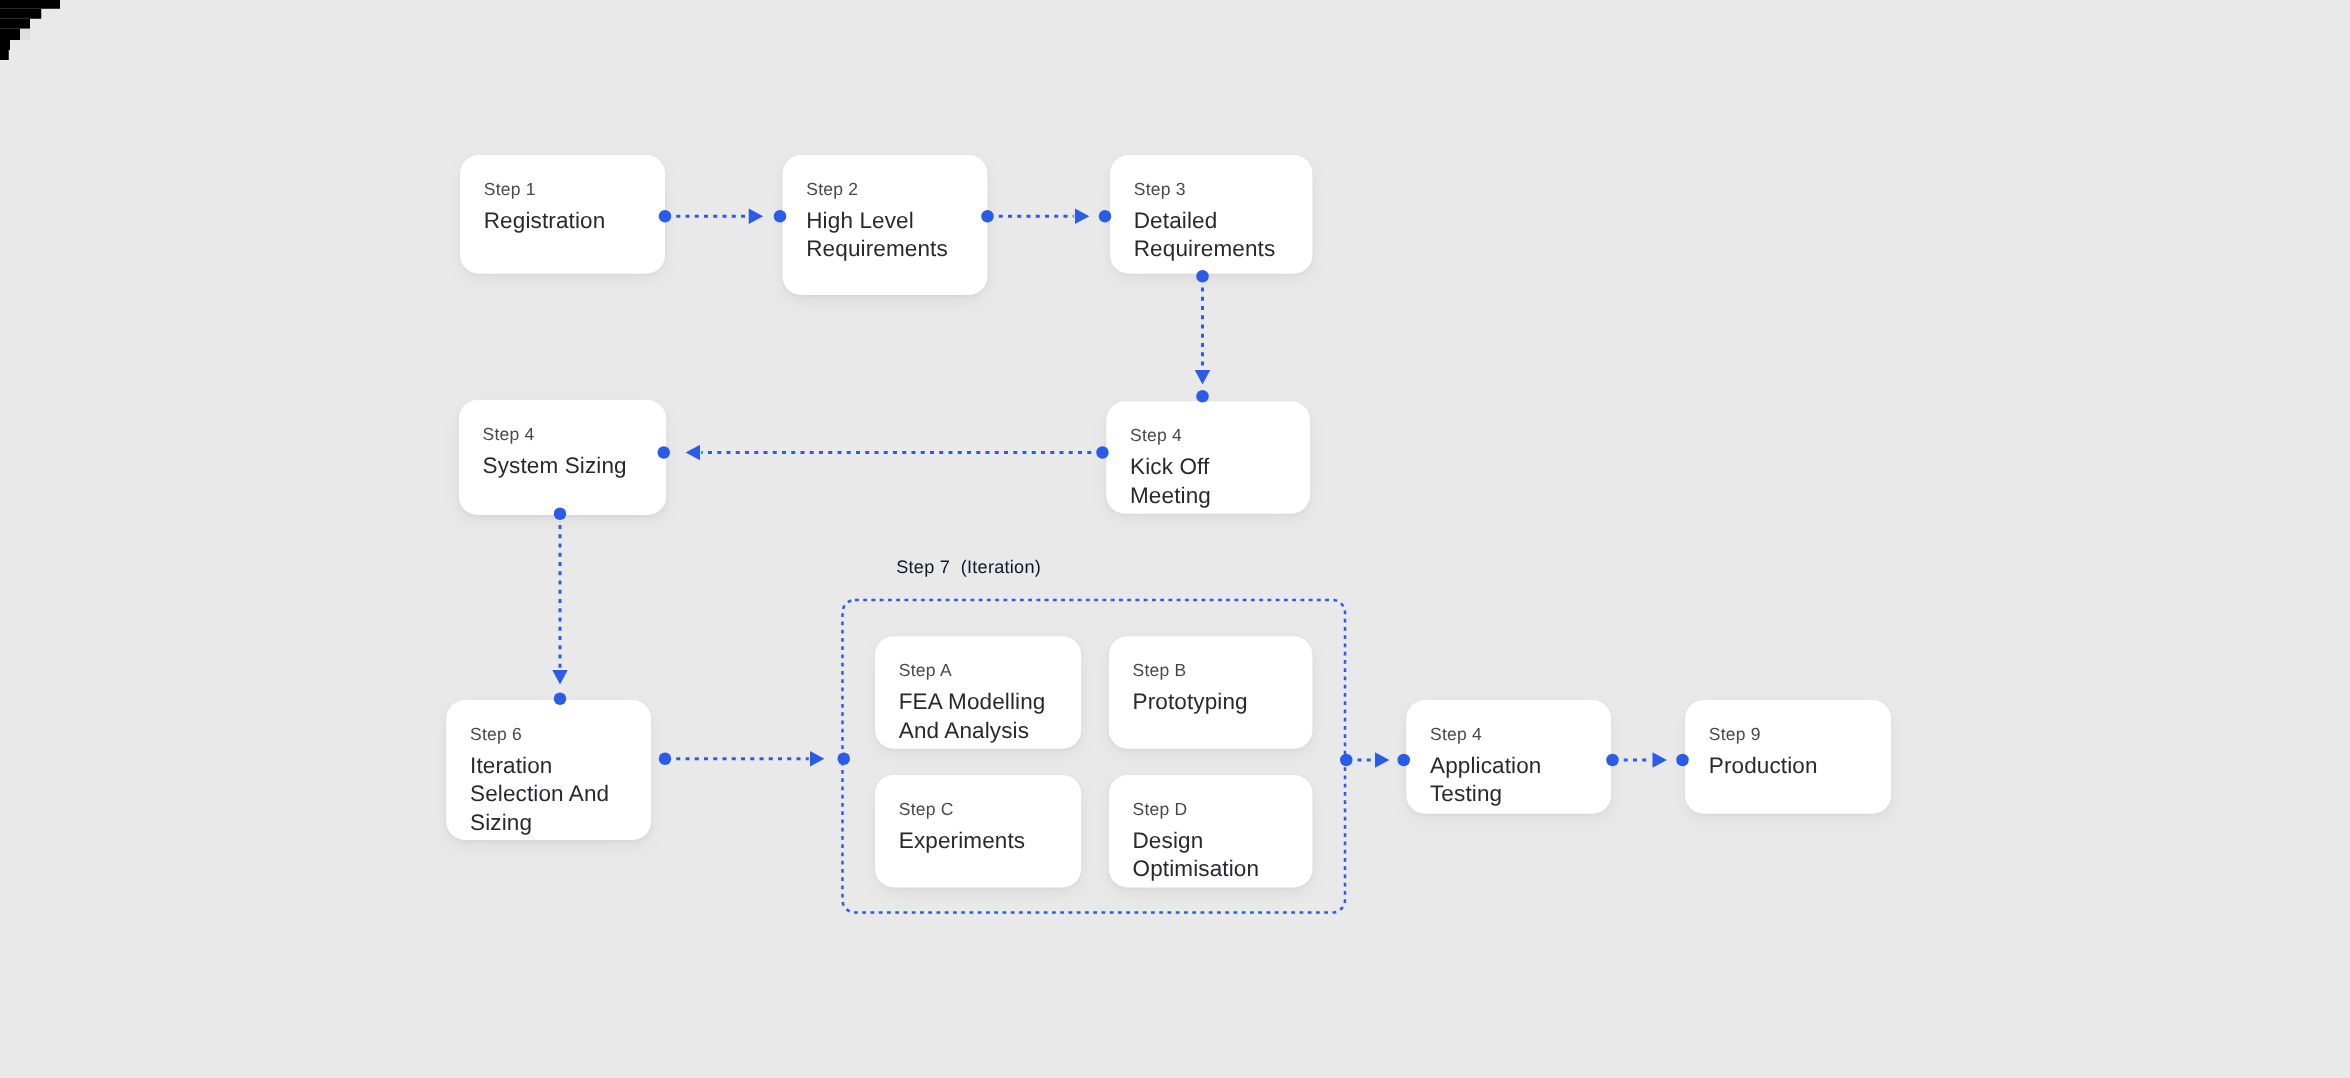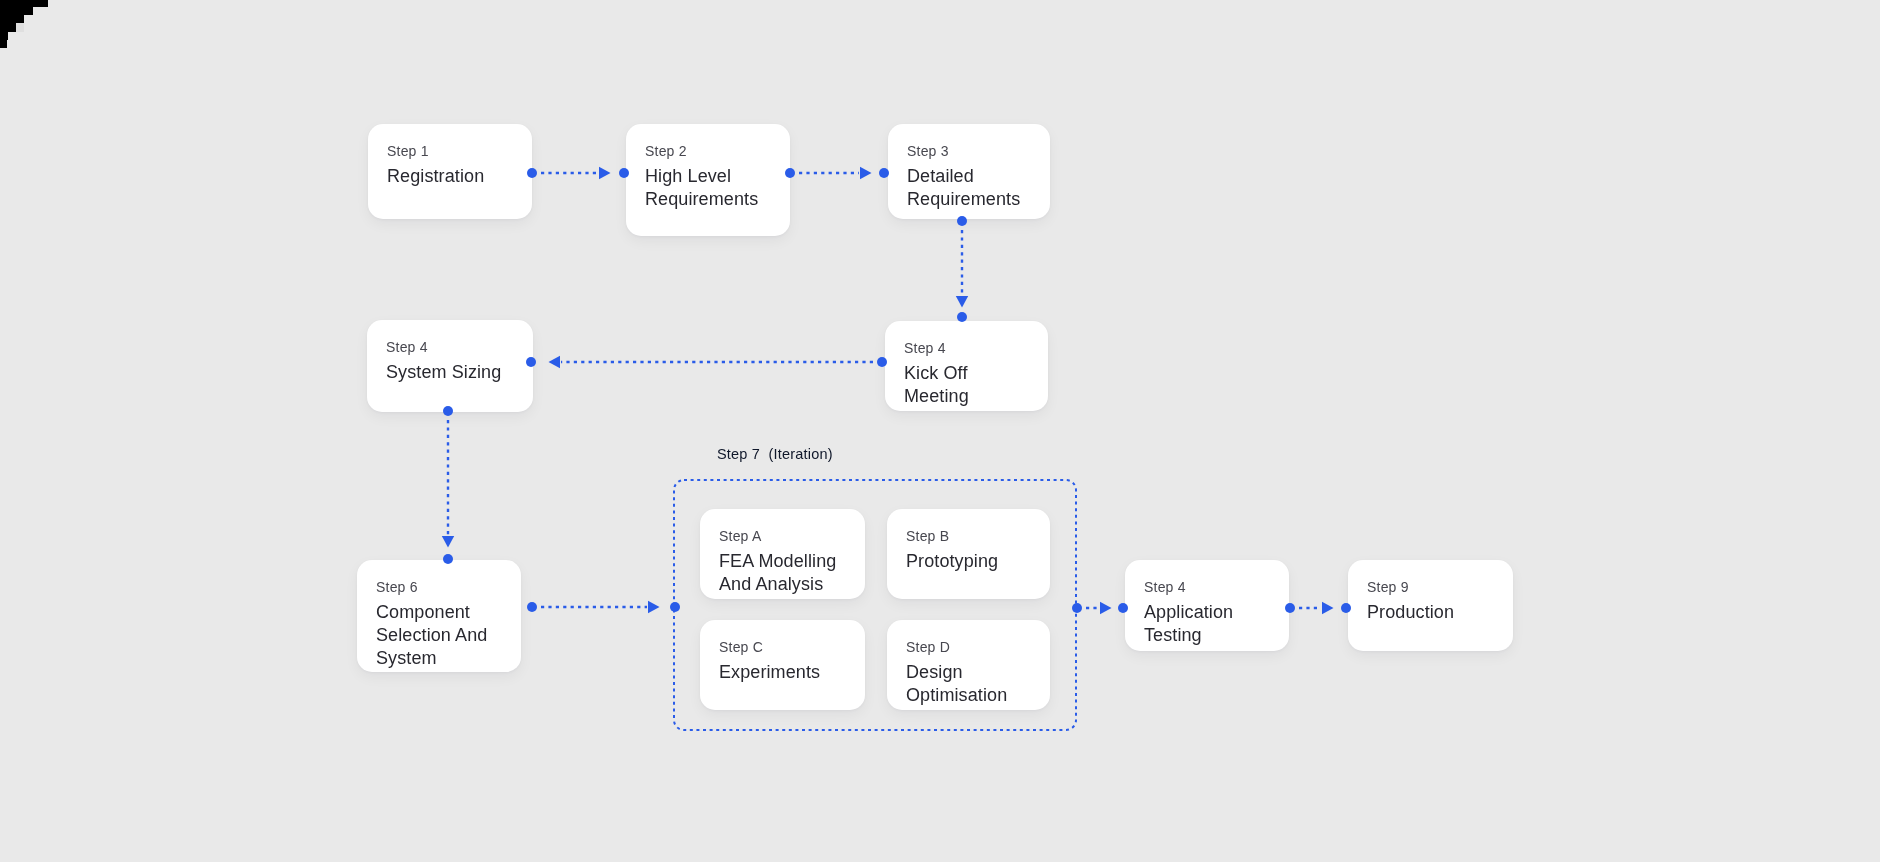--- a/index.html
+++ b/index.html
@@ -93,21 +93,21 @@
     <div class="nlabel">Step 4</div>
     <div class="ntitle">Kick Off Meeting</div>
   </div>
   <div class="node" style="left:367px;top:320px;width:166px;height:92px">
     <div class="nlabel">Step 4</div>
     <div class="ntitle">System Sizing</div>
   </div>
 
   <div class="node" style="left:357px;top:560px;width:164px;height:112px">
     <div class="nlabel">Step 6</div>
-    <div class="ntitle">Component Selection And System</div>
+    <div class="ntitle">Iteration Selection And Sizing</div>
   </div>
 
   <div class="group-label">Step 7  (Iteration)</div>
 
   <div class="node" style="left:700px;top:509px;width:165px;height:90px">
     <div class="nlabel">Step A</div>
     <div class="ntitle">FEA Modelling And Analysis</div>
   </div>
   <div class="node" style="left:887px;top:509px;width:163px;height:90px">
     <div class="nlabel">Step B</div>

